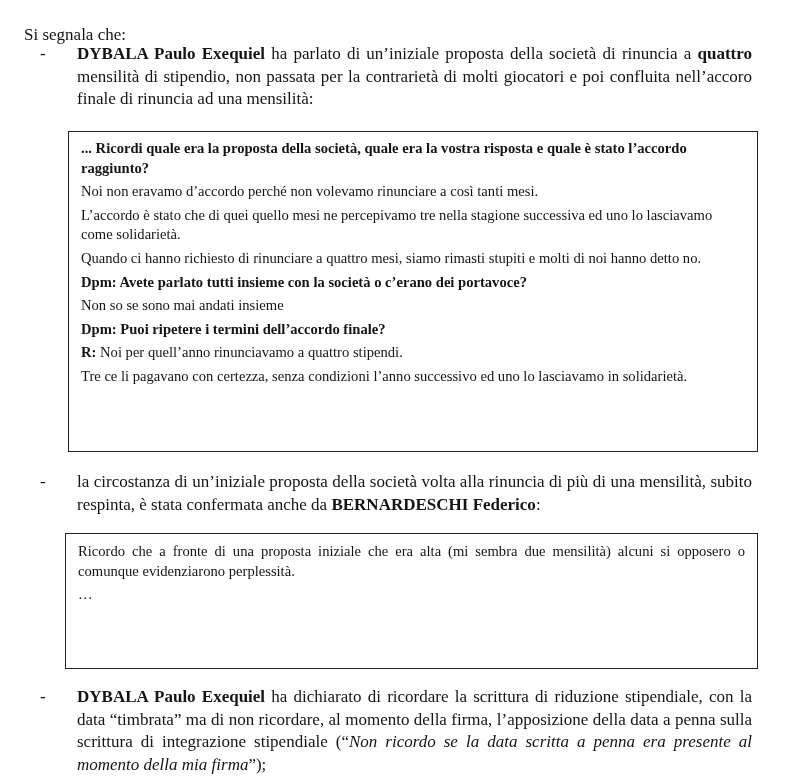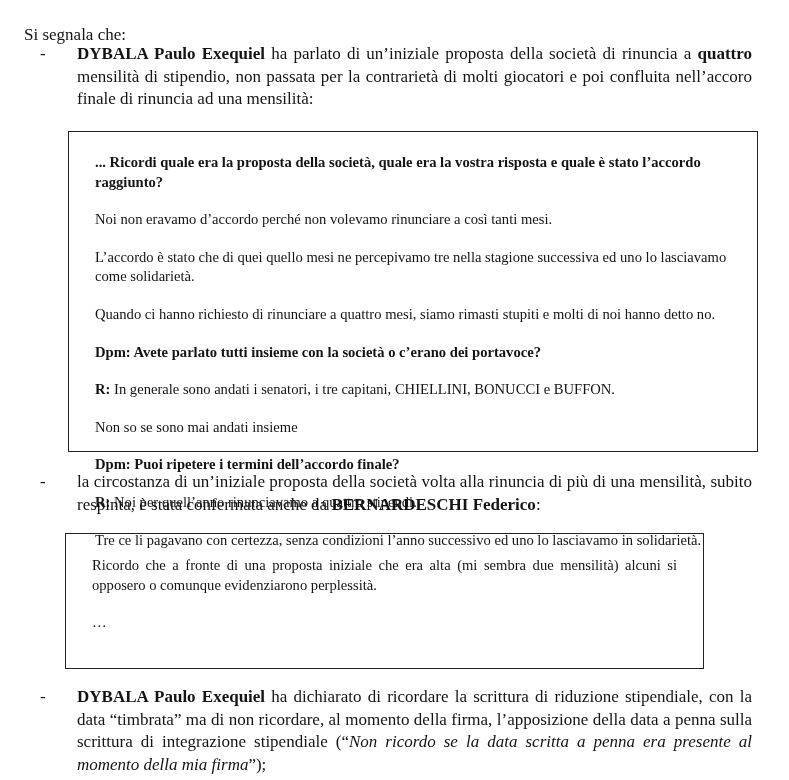--- a/index.html
+++ b/index.html
@@ -10,23 +10,23 @@
   }
   .intro { position:absolute; left:24px; top:24px; font-size:17px; line-height:22px; }
   .bullet { position:absolute; left:40px; width:712px; font-size:17px; line-height:22.5px; }
   .bullet .dash { position:absolute; left:0; top:0; width:20px; }
   .bullet .body { margin-left:37px; text-align:justify; }
   b { font-weight:bold; }
   .quote {
     position:absolute; border:1.5px solid #222; box-sizing:border-box;
     font-size:14.6px; line-height:19.6px; padding:3px 8px 2px 8px;
   }
-  .quote p { margin:18px; }
+  .quote p { margin:4px; }
   .q1 { left:68px; top:131px; width:690px; height:321px; }
-  .q2 { left:65px; top:533px; width:639px; height:136px; padding-top:4px; }
+  .q2 { left:65px; top:533px; width:693px; height:136px; padding-top:4px; }
   .q2 p.just { text-align:justify; text-align-last:left; }
   .b1 { top:43px; }
   .b2 { top:471px; }
   .b3 { top:686px; }
   i { font-style:italic; }
 </style>
 </head>
 <body>
 
 <div class="intro">Si segnala che:</div>
@@ -35,21 +35,20 @@
   <span class="dash">-</span>
   <div class="body"><b>DYBALA Paulo Exequiel</b><span> ha parlato di un’iniziale proposta della società di rinuncia a </span><b>quattro</b><span> mensilità di stipendio, non passata per la contrarietà di molti giocatori e poi confluita nell’accoro finale di rinuncia ad una mensilità:</span></div>
 </div>
 
 <div class="quote q1">
   <p><b>... Ricordi quale era la proposta della società, quale era la vostra risposta e quale è stato l’accordo raggiunto?</b></p>
   <p>Noi non eravamo d’accordo perché non volevamo rinunciare a così tanti mesi.</p>
   <p>L’accordo è stato che di quei quello mesi ne percepivamo tre nella stagione successiva ed uno lo lasciavamo come solidarietà.</p>
   <p>Quando ci hanno richiesto di rinunciare a quattro mesi, siamo rimasti stupiti e molti di noi hanno detto no.</p>
   <p><b>Dpm: Avete parlato tutti insieme con la società o c’erano dei portavoce?</b></p>
-  <p><b>R:</b><span> In generale sono andati i senatori, i tre capitani, CHIELLINI, BONUCCI e BUFFON.</span></p>
   <p>Non so se sono mai andati insieme</p>
   <p><b>Dpm: Puoi ripetere i termini dell’accordo finale?</b></p>
   <p><b>R:</b><span> Noi per quell’anno rinunciavamo a quattro stipendi.</span></p>
   <p>Tre ce li pagavano con certezza, senza condizioni l’anno successivo ed uno lo lasciavamo in solidarietà.</p>
 </div>
 
 <div class="bullet b2">
   <span class="dash">-</span>
   <div class="body"><span>la circostanza di un’iniziale proposta della società volta alla rinuncia di più di una mensilità, subito respinta, è stata confermata anche da </span><b>BERNARDESCHI Federico</b><span>:</span></div>
 </div>

